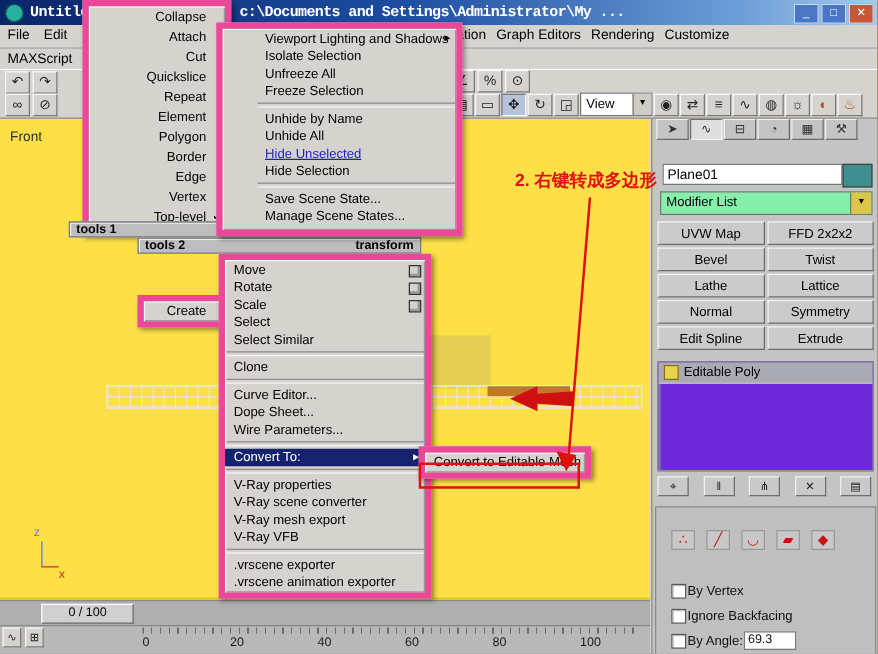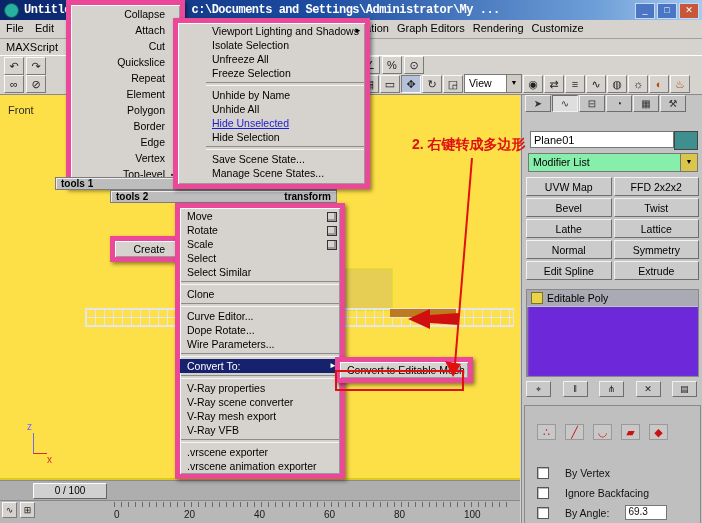--- a/index.html
+++ b/index.html
@@ -70,21 +70,21 @@
   .stack-item{height:16px;display:flex;align-items:center;gap:4px;background:#a9aab4;font-size:10.5px;
     padding:0 4px;border-bottom:1px solid #c2c2c2;color:#000;}
   .stack-ico{width:10px;height:10px;background:#e8d44a;border:1px solid #807020;flex:none;}
   .stack-tools{position:absolute;left:4px;top:288px;width:171px;display:flex;justify-content:space-between;}
   .st-btn{width:25px;height:16px;background:#c9c9c9;border:1px solid;border-color:#f0f0f0 #6e6e6e #6e6e6e #f0f0f0;
     font-size:9px;line-height:14px;text-align:center;padding:0;font-family:inherit;color:#222;}
   .rollout{position:absolute;left:2px;top:312px;width:175px;height:118px;background:#bfbfbf;border:1px solid #8a8a8a;}
   .subobj-row{position:absolute;left:12px;top:18px;display:flex;gap:9px;}
   .so-btn{width:19px;height:16px;background:#c8c8c8;border:1px solid #999;color:#cc1111;
     font-size:11px;line-height:14px;text-align:center;padding:0;font-family:inherit;}
-  .cb-row{position:absolute;left:12px;height:13px;display:flex;align-items:center;gap:16px;font-size:10.5px;color:#111;}
+  .cb-row{position:absolute;left:12px;height:13px;display:flex;align-items:center;gap:1px;font-size:10.5px;color:#111;}
   .cb{width:10px;height:10px;background:#fff;border:1px solid #555;box-shadow:inset 1px 1px 0 #bbb;flex:none;}
   .val-field{width:36px;height:13px;background:#fff;border:1px solid #777;font-size:10px;line-height:12px;padding:0 2px;}
   
   .timeslider{position:absolute;left:0;top:480px;width:520px;height:19px;background:#aeaeae;border-top:1px solid #8a8a8a;}
   .frame-btn{position:absolute;left:33px;top:2px;width:72px;height:14px;background:#d0d0d0;border:1px solid;
     border-color:#fff #666 #666 #fff;font-size:10px;line-height:13px;text-align:center;color:#000;}
   .ruler{position:absolute;left:0;top:500px;width:520px;height:23px;background:#b8b8b8;border-top:1px solid #888;}
   .ticks{position:absolute;left:114px;top:1px;width:396px;height:5px;
     background:repeating-linear-gradient(to right,#6a6a6a 0 1px,transparent 1px 7px);}
   .tick-labels{position:absolute;left:114px;top:8px;display:flex;}
@@ -478,21 +478,21 @@
       </div>
 
 
       <div class="qitem">
         <span>Curve Editor...</span>
         
         
       </div>
 
       <div class="qitem">
-        <span>Dope Rotate...</span>
+        <span>Dope Sheet...</span>
         
         
       </div>
 
       <div class="qitem">
         <span>Wire Parameters...</span>
         
         
       </div>
 

